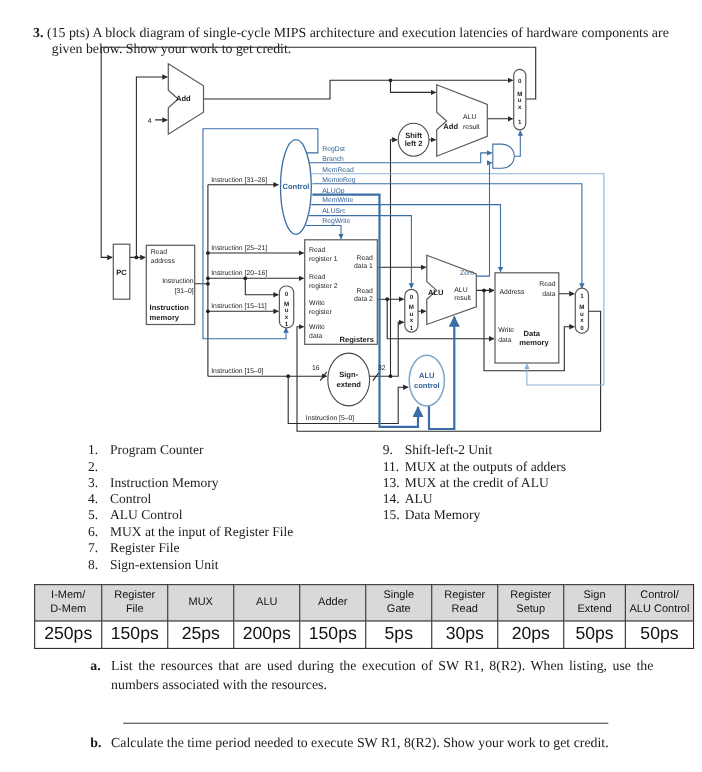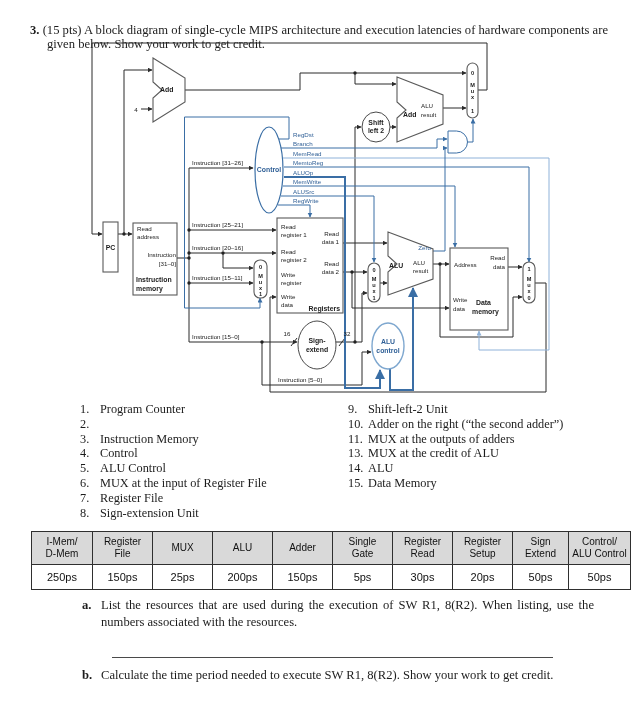--- a/index.html
+++ b/index.html
@@ -26,21 +26,21 @@
   .dot{fill:#222;}
   .list{position:absolute;top:402px;font-size:12.3px;line-height:14.8px;}
   .list-left{left:80px;}
   .list-right{left:348px;}
   .li{display:flex;}
   .li .n{width:20px;flex:none;}
   .lat-table{position:absolute;left:31px;top:531px;border-collapse:collapse;table-layout:fixed;
              font-family:"Liberation Sans",sans-serif;font-size:10px;text-align:center;color:#111;}
   .lat-table th,.lat-table td{border:1.6px solid #2f2f2f;padding:1px 0;}
   .lat-table th{background:#d9d9d9;font-weight:normal;white-space:pre-line;height:30px;line-height:12px;}
-  .lat-table td{height:22px;font-size:11px;}
+  .lat-table td{height:22px;font-size:16px;}
   .question{position:absolute;left:82px;width:512px;display:flex;font-size:12.6px;line-height:17px;}
   .q-label{font-weight:bold;width:19px;flex:none;}
   .q-text{text-align:justify;flex:1;}
   .qa{top:597px;}
   .qb{top:667px;}
   .answer-line{position:absolute;left:112px;top:647px;width:441px;height:10px;border-bottom:1.6px solid #4a4a4a;}
 </style>
 </head>
 <body>
 
@@ -301,24 +301,20 @@
       </div>
     <div class="li">
         <span class="n">8.</span>
         <span>Sign-extension Unit</span>
       </div>
   </div>
   <div class="list list-right">
     <div class="li">
         <span class="n">9.</span>
         <span>Shift-left-2 Unit</span>
-      </div>
-    <div class="li">
-        <span class="n">10.</span>
-        <span>Adder on the right (“the second adder”)</span>
       </div>
     <div class="li">
         <span class="n">11.</span>
         <span>MUX at the outputs of adders</span>
       </div>
     <div class="li">
         <span class="n">13.</span>
         <span>MUX at the credit of ALU</span>
       </div>
     <div class="li">

